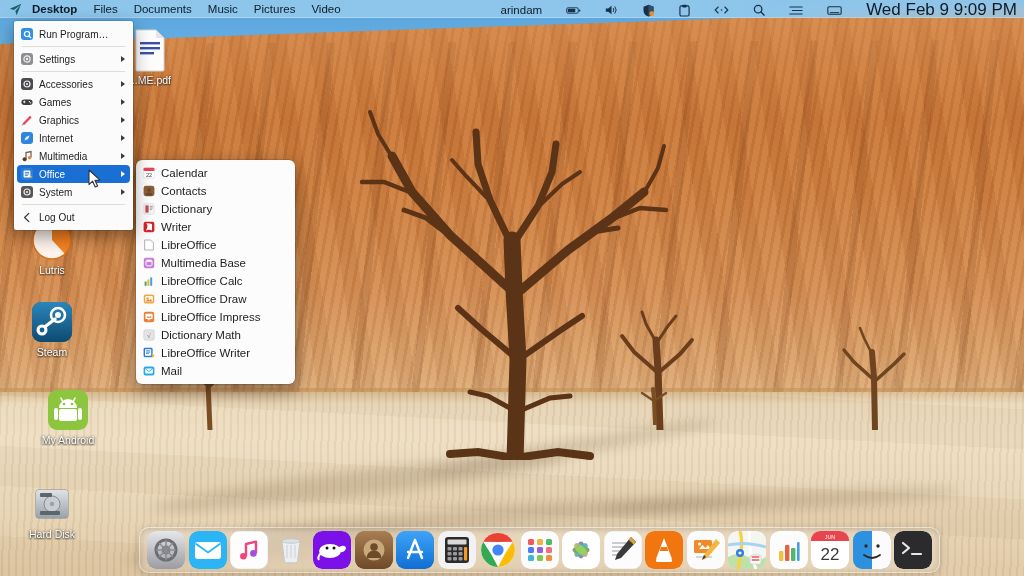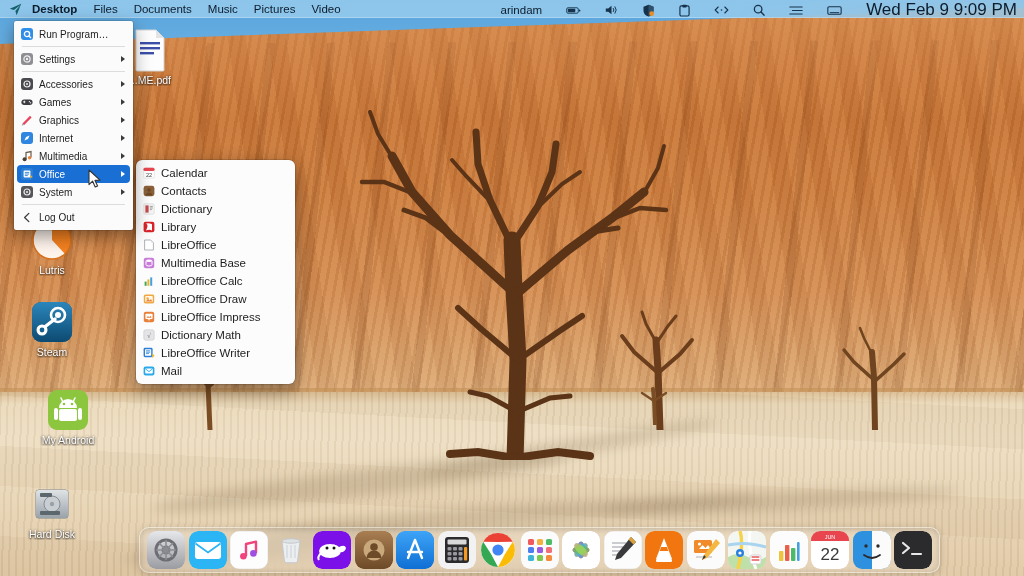--- a/index.html
+++ b/index.html
@@ -758,21 +758,21 @@
     <span class="mi-label">Dictionary</span>
   </div>
 
   <div class="mi">
     <span class="mi-ico">
       <svg width="12" height="12" viewBox="0 0 12 12">
           <rect x=".6" y=".8" width="10.8" height="10.4" rx="2" fill="#d8232a"></rect>
       <path d="M3 2.6 q3 1.4 0 6.8 q3.4 -1.2 6 0 V3.2 q-3 -1.6 -6 -0.6 Z" fill="#fff"></path>
         </svg>
     </span>
-    <span class="mi-label">Library</span>
+    <span class="mi-label">Writer</span>
   </div>
 
   <div class="mi">
     <span class="mi-ico">
       <svg width="12" height="12" viewBox="0 0 12 12">
           <path d="M1.6 1 h6.2 l2.6 2.6 V11 h-8.8 Z" fill="#fff" stroke="#9aa0a6" stroke-width=".8"></path>
       <path d="M7.8 1 l2.6 2.6 h-2.6 Z" fill="#dfe2e5"></path>
         </svg>
     </span>
     <span class="mi-label">LibreOffice</span>

